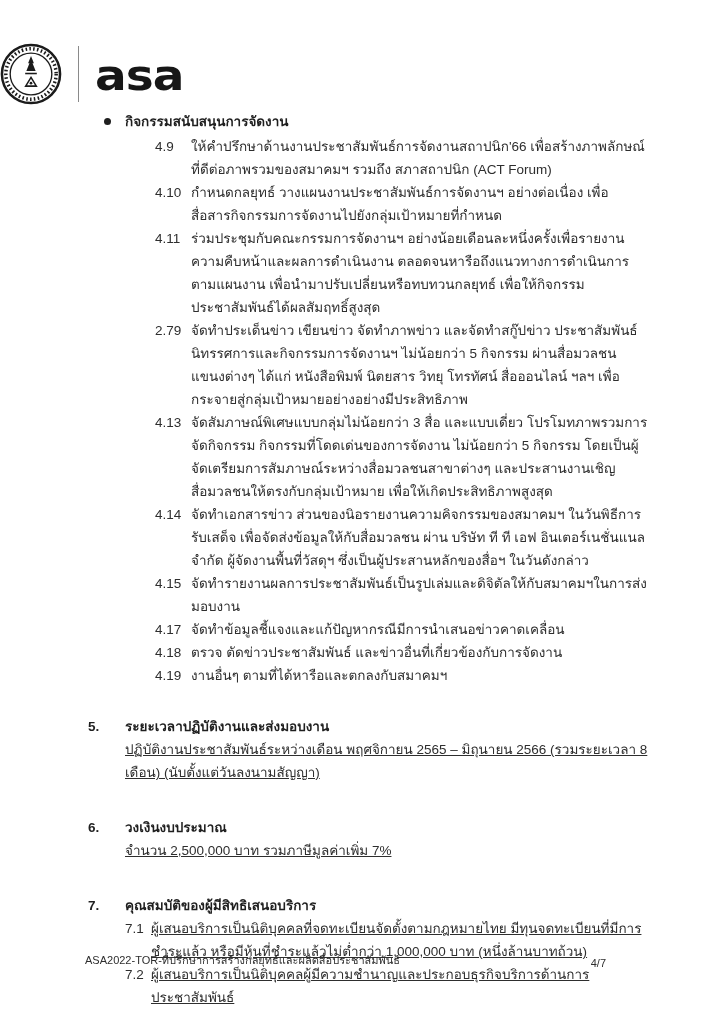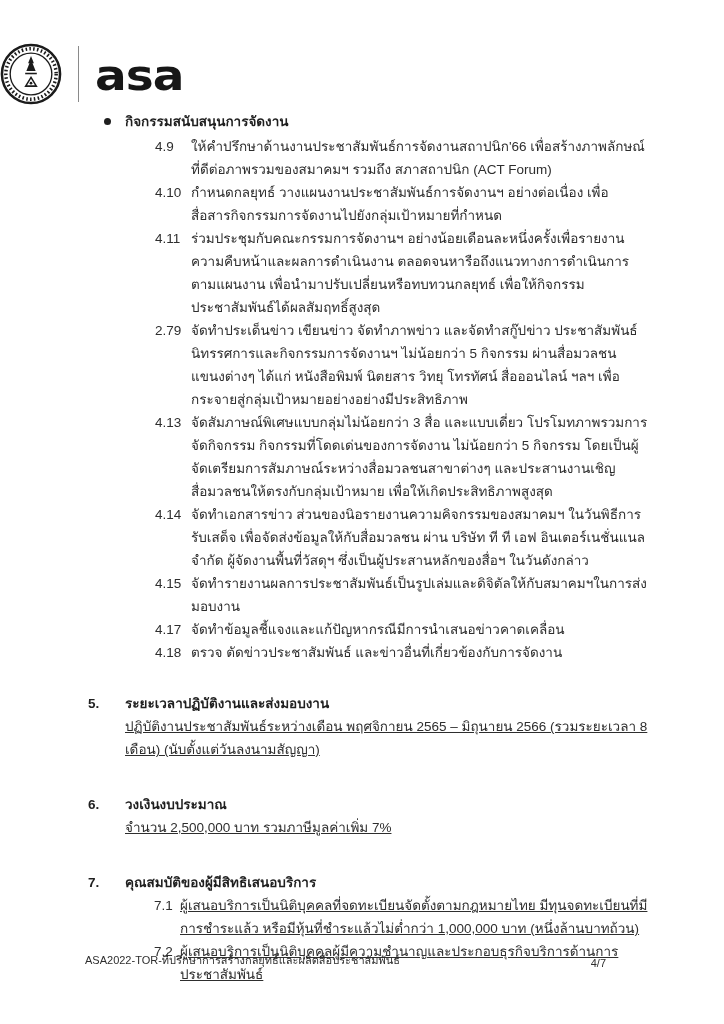--- a/index.html
+++ b/index.html
@@ -49,21 +49,21 @@
   .section { padding-left:88px; padding-right:76px; }
   .sec-5 { margin-top:28px; }
   .sec-6 { margin-top:32px; }
   .sec-7 { margin-top:32px; }
   .sec-head { display:flex; align-items:flex-start; font-weight:700; color:#1f1f1f; }
   .sec-no { flex:0 0 37px; }
   .sec-title { flex:1 1 auto; }
   .sec-body { padding-left:37px;text-decoration:underline; }
 
   .sub-list { padding-left:37px; }
-  .sub-row { display:flex; align-items:flex-start;margin-left:29px; }
+  .sub-row { display:flex; align-items:flex-start; }
   .sub-no { flex:0 0 26px; }
   .sub-txt { flex:1 1 auto;text-decoration:underline; }
 
   
   .footer {
     position:absolute; top:951px; left:85px; right:118px;
     display:flex; justify-content:space-between; align-items:flex-end;
     font-size:11px; color:#2e2e2e;
   }
 </style>
@@ -134,20 +134,24 @@
         <div class="num-row">
           <span class="num-col">4.17</span>
           <span class="txt-col">จัดทำข้อมูลชี้แจงและแก้ปัญหากรณีมีการนำเสนอข่าวคาดเคลื่อน</span>
         </div>
 
         <div class="num-row">
           <span class="num-col">4.18</span>
           <span class="txt-col">ตรวจ ตัดข่าวประชาสัมพันธ์ และข่าวอื่นที่เกี่ยวข้องกับการจัดงาน</span>
         </div>
 
+        <div class="num-row">
+          <span class="num-col">4.19</span>
+          <span class="txt-col">งานอื่นๆ ตามที่ได้หารือและตกลงกับสมาคมฯ</span>
+        </div>
       </div>
 
     <div class="section sec-5">
       <div class="sec-head">
         <span class="sec-no">5.</span>
         <span class="sec-title">ระยะเวลาปฏิบัติงานและส่งมอบงาน</span>
       </div>
       <div class="sec-body">ปฏิบัติงานประชาสัมพันธ์ระหว่างเดือน พฤศจิกายน 2565 – มิถุนายน 2566 (รวมระยะเวลา 8 เดือน) (นับตั้งแต่วันลงนามสัญญา)</div>
     </div>
 

